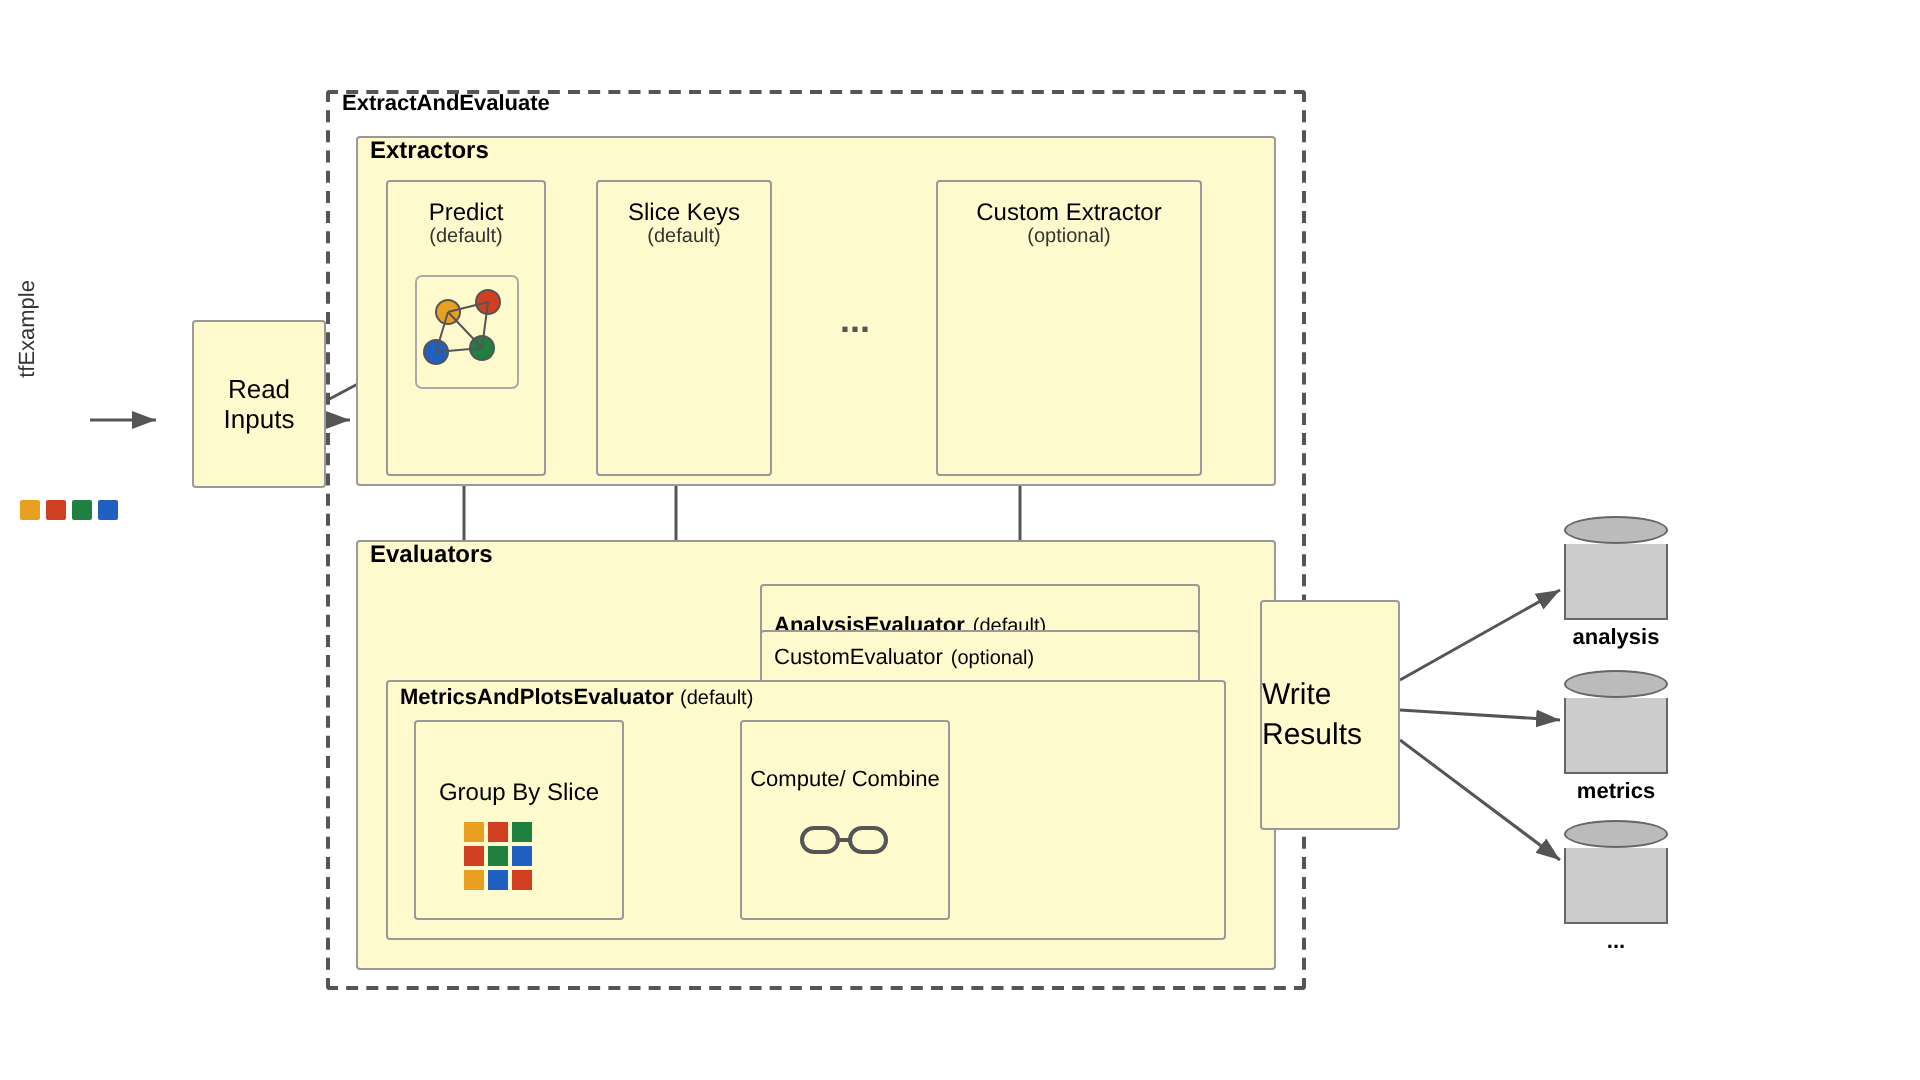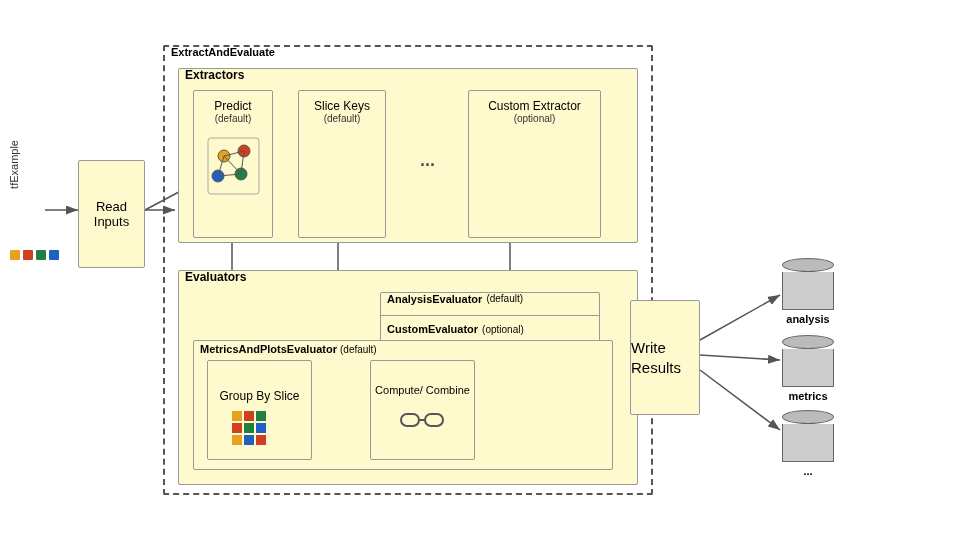--- a/index.html
+++ b/index.html
@@ -154,21 +154,21 @@
 
   <div style="position:absolute;left:8px;top:140px;writing-mode:vertical-rl;transform:rotate(180deg);font-size:11px;color:#333;">tfExample</div>
 
   <div class="color-dots" style="left:10px;top:250px;">
     <div class="dot" style="background:#e8a020;"></div>
     <div class="dot" style="background:#d04020;"></div>
     <div class="dot" style="background:#208040;"></div>
     <div class="dot" style="background:#2060c0;"></div>
   </div>
 
-  <div class="box" style="left:78px;top:160px;width:67px;height:108px;display:flex;flex-direction:column;align-items:flex-end;justify-content:center;">
+  <div class="box" style="left:96px;top:160px;width:67px;height:84px;display:flex;flex-direction:column;align-items:flex-end;justify-content:center;">
     <span class="box-label" style="font-size:13px;text-align:center;">Read Inputs</span>
   </div>
 
   <div class="box-dashed" style="left:163px;top:45px;width:490px;height:450px;">
     <span class="box-title">ExtractAndEvaluate</span>
   </div>
 
   <div class="box" style="left:178px;top:68px;width:460px;height:175px;">
     <span class="box-title" style="font-size:12px;">Extractors</span>
   </div>
@@ -201,27 +201,27 @@
 
   <div class="box" style="left:468px;top:90px;width:133px;height:148px;display:flex;flex-direction:column;align-items:center;padding-top:8px;">
     <span class="box-label" style="font-size:12px;text-align:center;">Custom Extractor</span>
     <span class="box-sublabel">(optional)</span>
   </div>
 
   <div class="box" style="left:178px;top:270px;width:460px;height:215px;">
     <span class="box-title" style="font-size:12px;text-align:center;">Evaluators</span>
   </div>
 
-  <div class="box" style="left:380px;top:292px;width:220px;height:28px;display:flex;align-items:flex-start;padding-left:6px;">
+  <div class="box" style="left:380px;top:292px;width:220px;height:28px;display:flex;align-items:flex-end;padding-left:6px;">
     <span style="font-size:11px;font-weight:bold;">AnalysisEvaluator</span>
     <span style="font-size:10px;margin-left:4px;">(default)</span>
   </div>
 
   <div class="box" style="left:380px;top:315px;width:220px;height:28px;display:flex;align-items:center;padding-left:6px;">
-    <span style="font-size:11px;font-weight:bold;">CustomEvaluator</span>
+    <span style="font-size:11px;font-weight:normal;">CustomEvaluator</span>
     <span style="font-size:10px;margin-left:4px;">(optional)</span>
   </div>
 
   <div class="box" style="left:193px;top:340px;width:420px;height:130px;">
     <span class="box-title" style="font-size:11px;font-weight:bold;top:2px;left:6px;position:absolute;">
       <span>MetricsAndPlotsEvaluator</span>
       <span style="font-weight:normal;font-size:10px;">(default)</span>
     </span>
   </div>
 

